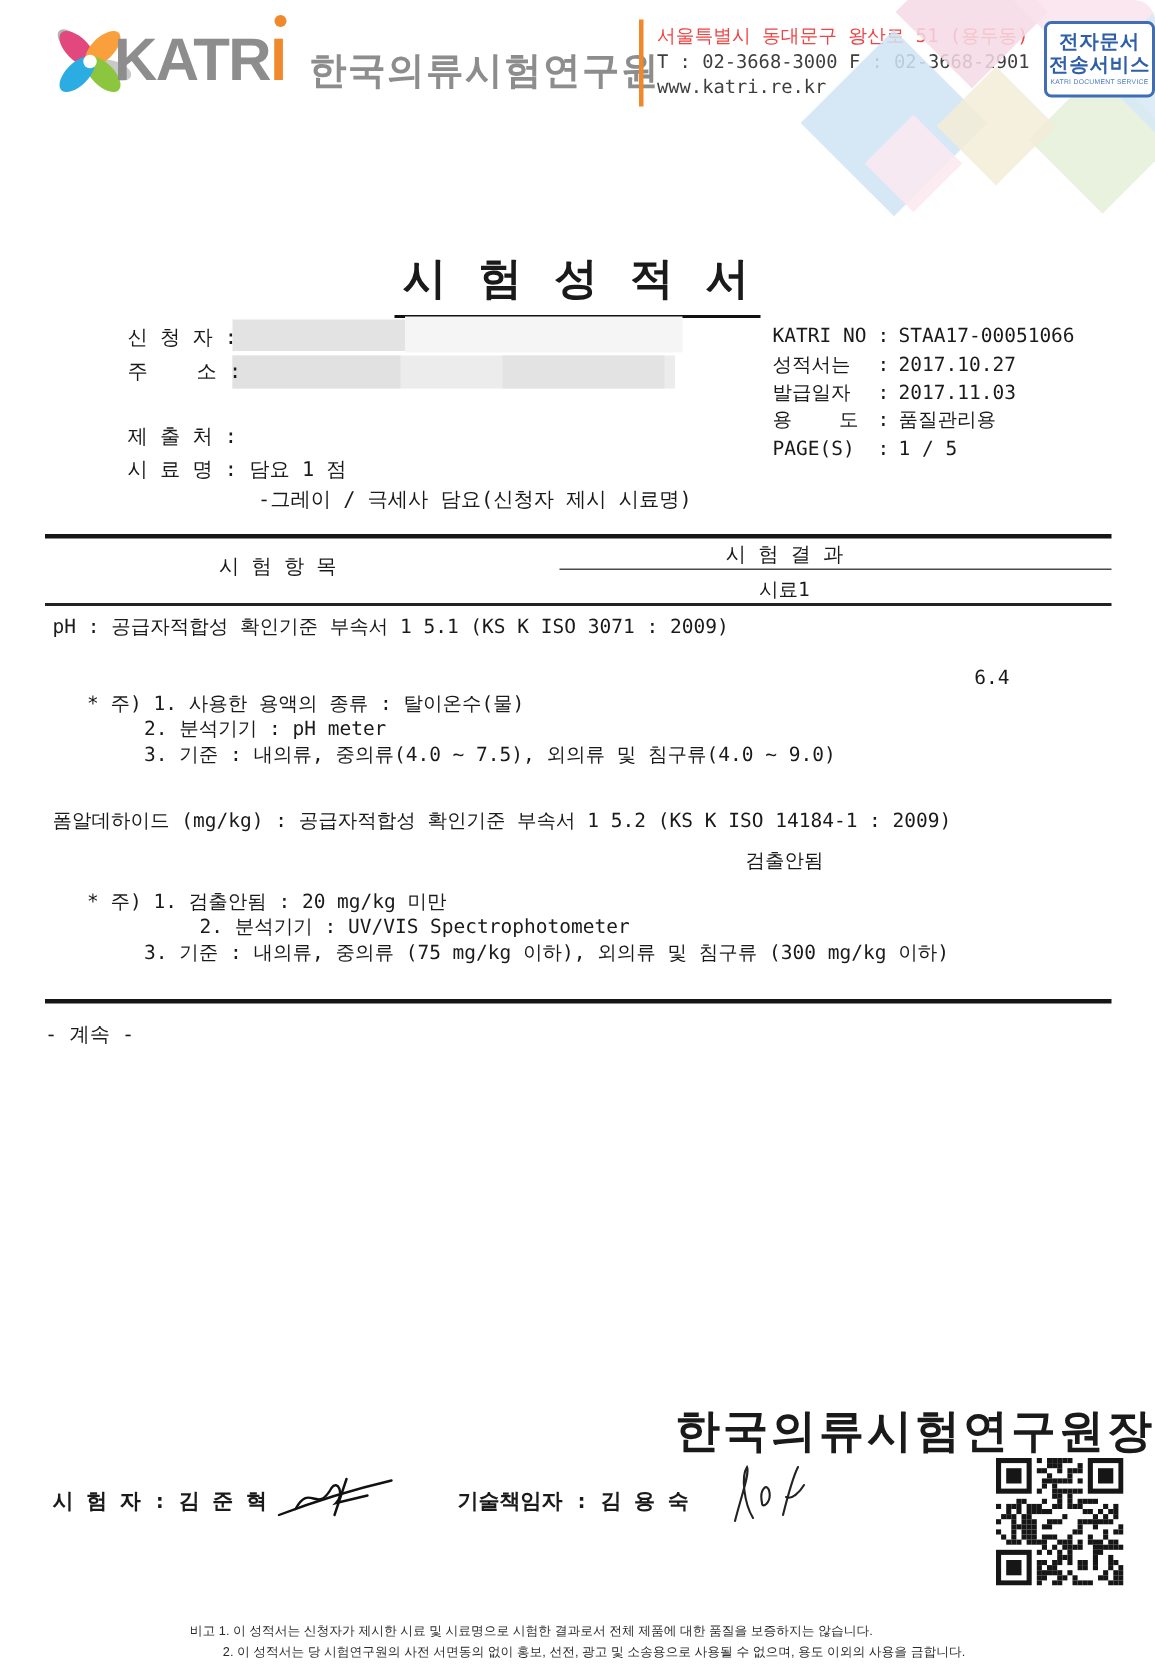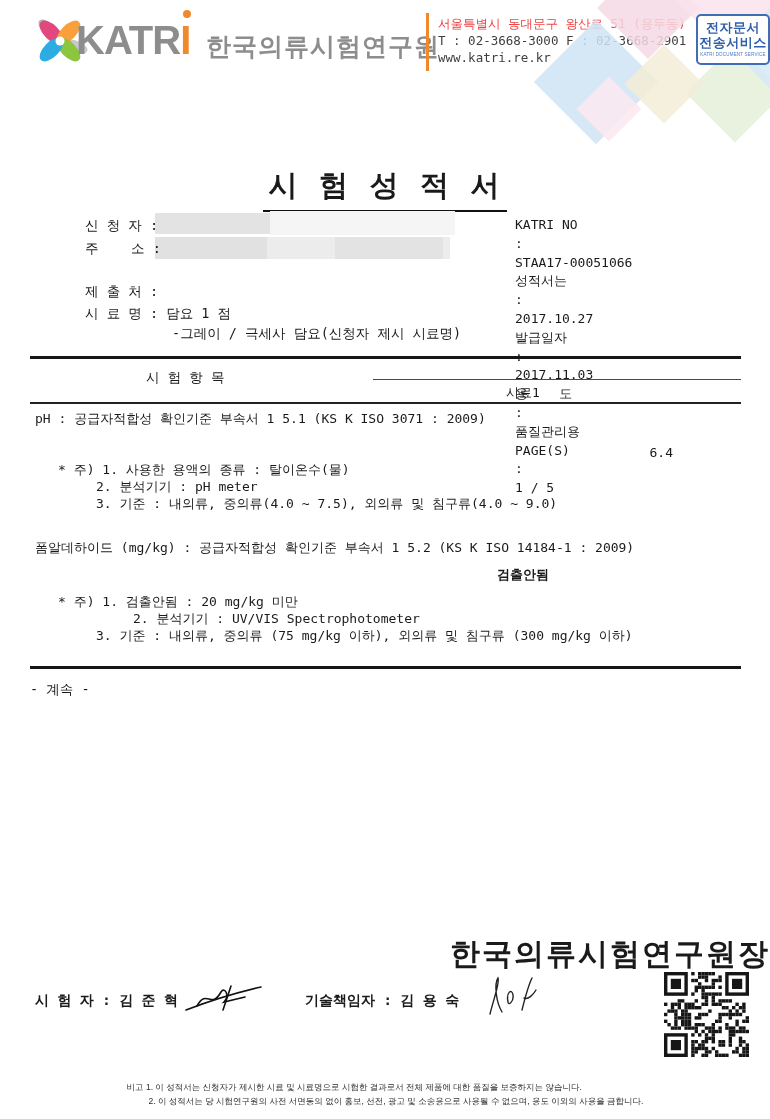--- a/index.html
+++ b/index.html
@@ -1,17 +1,17 @@
 <!DOCTYPE html>
 <html><head>
 <meta charset="utf-8">
 <style>
   html,body{margin:0;padding:0;background:#fff;}
   .page{position:relative;width:770px;height:1119px;background:#ffffff;overflow:hidden;
-        font-family:"DejaVu Sans Mono","Liberation Mono",monospace;color:#1a1a1a;}
+        font-family:"DejaVu Sans Mono","Liberation Mono",monospace;color:#1a1a1a;border-radius:14px;}
   .pre{white-space:pre;}
   .abs{position:absolute;}
 
   
   .logo-mark{left:28px;top:12px;width:66px;height:58px;}
   .logo-katri{left:76px;top:20px;font-family:"Liberation Sans",sans-serif;
               font-size:40px;font-weight:bold;color:#8d8d8d;letter-spacing:-1px;line-height:1;}
   .logo-i{color:#f0882c;position:relative;}
   .logo-i::after{content:"";position:absolute;top:-8px;left:3px;width:8px;height:8px;
                  border-radius:50%;background:#f0882c;}
@@ -50,41 +50,41 @@
   .l-sample-sub{left:172px;top:325px;}
 
   .redact{position:absolute;z-index:0;}
   .r1a{left:155px;top:213px;width:115px;height:21px;background:#e3e3e3;}
   .r1b{left:270px;top:211px;width:185px;height:24px;background:#f5f5f5;}
   .r2a{left:155px;top:237px;width:295px;height:22px;background:#ececec;}
   .r2b{left:155px;top:237px;width:112px;height:22px;background:#e1e1e1;}
   .r2c{left:335px;top:237px;width:108px;height:22px;background:#e3e3e3;}
 
   .report-info{left:515px;top:216px;font-size:13px;}
-  .ri-row{display:flex;line-height:18.8px;flex-direction:column;}
+  .ri-row{display:flex;line-height:18.8px;}
   .ri-label{width:70px;white-space:pre;}
   .ri-colon{width:8px;margin-right:6px;}
 
   
   .t-top{left:30px;top:356px;width:711px;height:3px;background:#161616;}
   .t-item{left:146px;top:369px;font-size:13.5px;}
   .t-result{left:373px;top:361px;width:300px;text-align:center;font-size:13.5px;}
   .t-mid{left:373px;top:379px;width:368px;height:1px;background:#4a4a4a;}
   .t-sample{left:373px;top:384px;width:300px;text-align:center;font-size:13px;}
   .t-bot{left:30px;top:402px;width:711px;height:2px;background:#222;}
 
   
   .tst{font-size:13px;line-height:17px;}
   .ph-name{left:35px;top:410px;}
   .ph-result{left:373px;top:444px;width:300px;text-align:right;}
   .ph-n0{left:58px;top:461px;}
   .ph-n1{left:96px;top:478px;}
   .ph-n2{left:96px;top:495px;}
   .fa-name{left:35px;top:539px;}
-  .fa-result{left:373px;top:566px;width:300px;text-align:center;font-weight:bold;}
+  .fa-result{left:373px;top:566px;width:300px;text-align:center;}
   .fa-n0{left:58px;top:593px;}
   .fa-n1{left:96px;top:610px;margin-left:37px;}
   .fa-n2{left:96px;top:627px;}
 
   .b-line{left:30px;top:666px;width:711px;height:3px;background:#161616;}
   .continued{left:30px;top:681px;font-size:13.5px;}
 
   
   .director{left:0;top:934px;width:100%;text-align:right;font-size:30px;font-weight:bold;letter-spacing:2px;}
   .sig-examiner{left:35px;top:992px;font-size:14px;font-weight:600;}
@@ -176,20 +176,21 @@
     </div>
     <div class="ri-row">
       <span class="ri-label">PAGE(S)</span>
       <span class="ri-colon">:</span>
       <span class="ri-value">1 / 5</span>
     </div>
   </div>
 
   <div class="abs t-top"></div>
   <div class="abs t-item pre">시 험 항 목</div>
+  <div class="abs t-result pre">시 험 결 과</div>
   <div class="abs t-mid"></div>
   <div class="abs t-sample">시료1</div>
   <div class="abs t-bot"></div>
 
   <div class="abs tst pre ph-name">pH : 공급자적합성 확인기준 부속서 1 5.1 (KS K ISO 3071 : 2009)</div>
   <div class="abs tst ph-result">6.4</div>
   <div class="abs tst pre ph-n0">* 주) 1. 사용한 용액의 종류 : 탈이온수(물)</div>
   <div class="abs tst pre ph-n1">2. 분석기기 : pH meter</div>
   <div class="abs tst pre ph-n2">3. 기준 : 내의류, 중의류(4.0 ~ 7.5), 외의류 및 침구류(4.0 ~ 9.0)</div>
 

